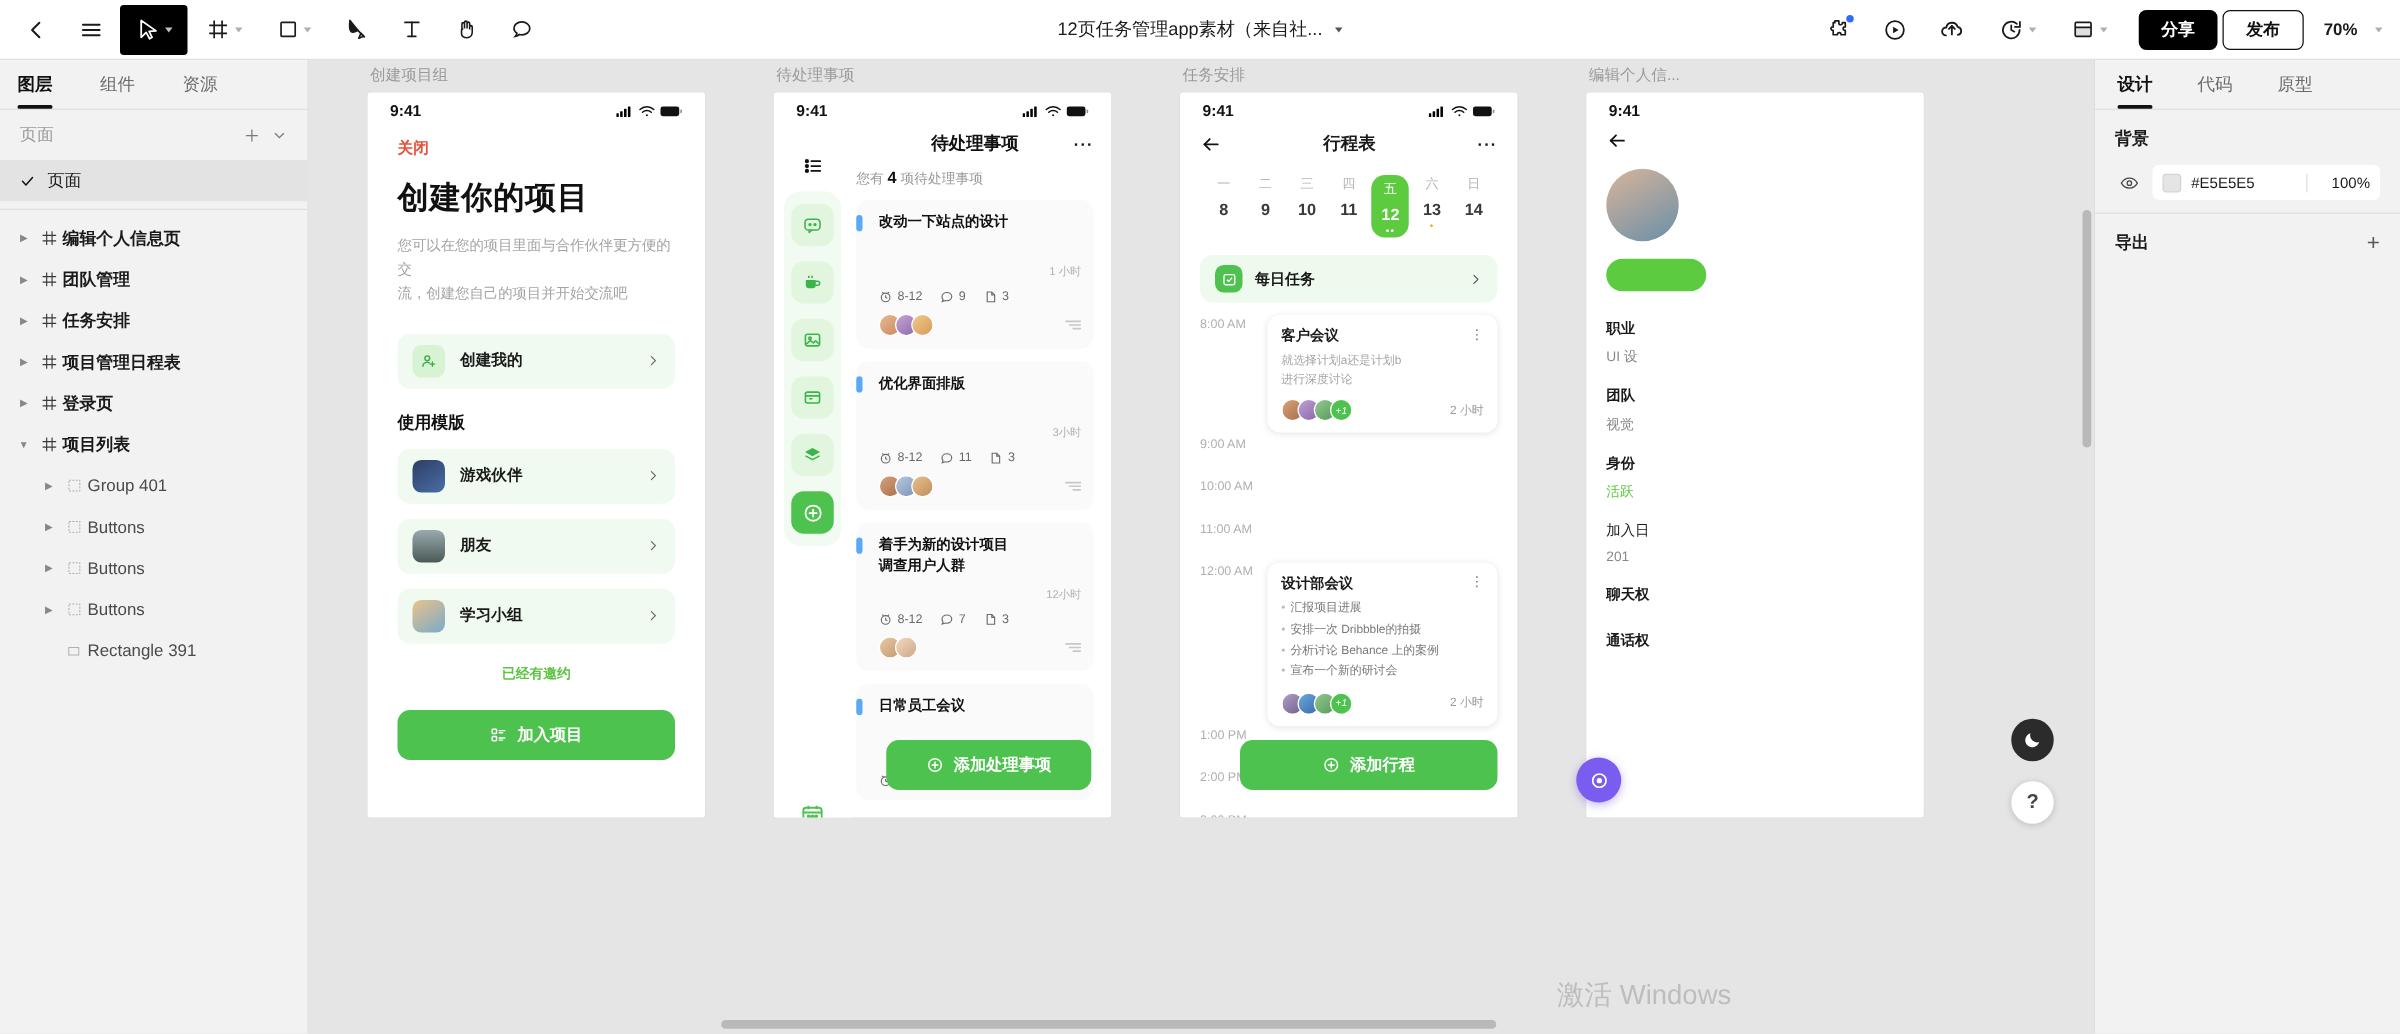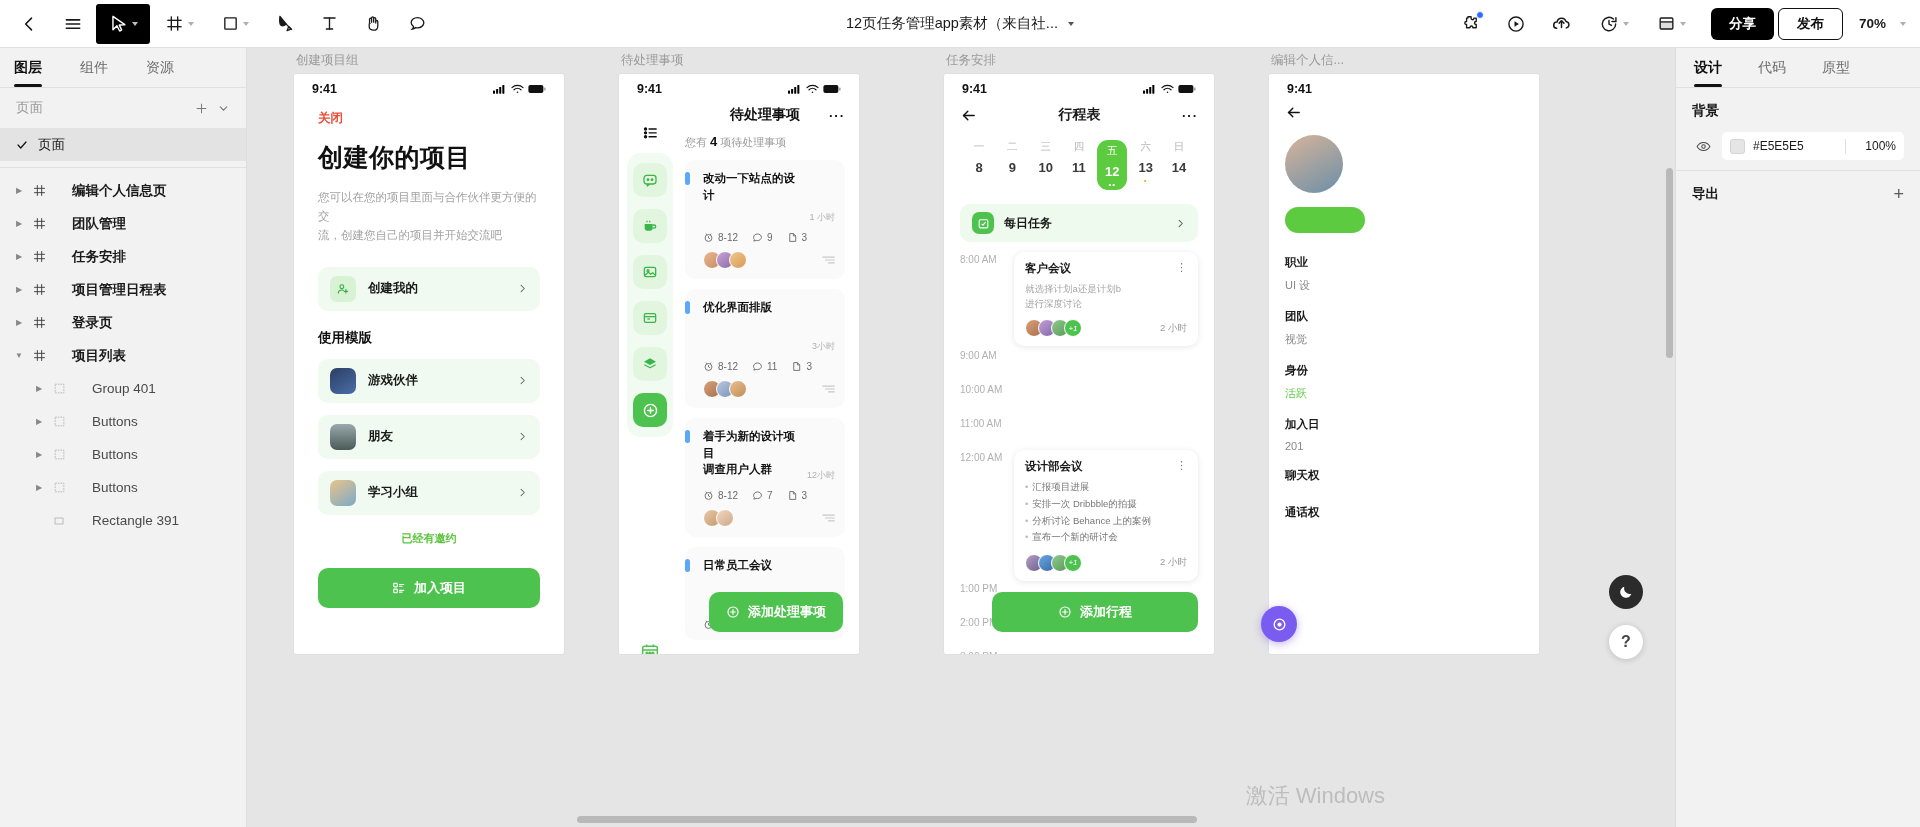--- a/index.html
+++ b/index.html
@@ -77,21 +77,21 @@
   }
   .pagerow .chk { width:22px; font-size:13px; color:#111; }
   .pagerow.sel { background:#e3e3e3; }
 
   .tree { flex:1; overflow:hidden; padding-top:6px; }
   .trow {
     display:flex; align-items:center; height:33px; font-size:13.5px; cursor:pointer; color:#1a1a1a; padding-right:8px;
   }
   .tarrow { width:18px; display:flex; align-items:center; justify-content:center; color:#888; font-size:8px; }
   .ticon { width:22px; display:flex; align-items:center; justify-content:center; color:#3a3a3a; }
-  .tlabel { margin-left:22px; font-weight:bold; }
+  .tlabel { margin-left:0; font-weight:bold; }
   .trow.child .tlabel { font-weight:normal; color:#4a4a4a; font-size:13.5px; }
   .trow.child .ticon { color:#b0b0b0; }
 
   
   .canvas { flex:1; position:relative; background:#e5e5e5; overflow:hidden; }
   .board { position:absolute; }
   .board-title { font-size:12.5px; color:#9a9a9a; margin-bottom:5px; padding-left:2px; }
   .phone {
     background:#fff; border-radius:2px; overflow:hidden; position:relative;
     box-shadow:0 0 0 0.5px rgba(0,0,0,.04);
@@ -598,21 +598,21 @@
                   <line x1="12" y1="9" x2="18" y2="9"></line>
                   <line x1="12" y1="16" x2="21" y2="16"></line>
                   <line x1="12" y1="19" x2="18" y2="19"></line>
                 </svg>
               <span>加入项目</span>
             </div>
           </div>
         </div>
       </div>
 
-      <div class="board" style="left:372px; top:4px; width:240px;">
+      <div class="board" style="left:372px; top:4px; width:270px;">
         <div class="board-title">待处理事项</div>
         <div class="phone" style="height:580px;">
           <div class="status">
             <span>9:41</span>
             <span class="statusicons">
               <svg width="14" height="10" viewBox="0 0 18 12">
                   <rect x="0" y="8" width="2.6" height="4" rx=".6"></rect>
                   <rect x="4" y="6" width="2.6" height="6" rx=".6"></rect>
                   <rect x="8" y="3.5" width="2.6" height="8.5" rx=".6"></rect>
                   <rect x="12" y="1" width="2.6" height="11" rx=".6"></rect>
@@ -1088,21 +1088,21 @@
                 </svg>
             </span>
             <div style="margin-top:14px;width:58px;height:58px;border-radius:50%;background:linear-gradient(150deg,#d8b49a,#6a8fa8);"></div>
             <div style="margin-top:14px;width:80px;height:26px;border-radius:13px;background:#5dcb3f;"></div>
             <div style="margin-top:22px;font-size:11.5px;font-weight:bold;">职业</div>
             <div style="margin-top:8px;font-size:11px;color:#888;">UI 设</div>
             <div style="margin-top:16px;font-size:11.5px;font-weight:bold;">团队</div>
             <div style="margin-top:8px;font-size:11px;color:#888;">视觉</div>
             <div style="margin-top:16px;font-size:11.5px;font-weight:bold;">身份</div>
             <div style="margin-top:8px;font-size:11px;color:#5dcb3f;">活跃</div>
-            <div style="margin-top:16px;font-size:11.5px;font-weight:bold;">加入日</div>
+            <div style="margin-top:16px;font-size:11.5px;font-weight:normal;">加入日</div>
             <div style="margin-top:8px;font-size:11px;color:#888;">201</div>
             <div style="margin-top:16px;font-size:11.5px;font-weight:bold;">聊天权</div>
             <div style="margin-top:22px;font-size:11.5px;font-weight:bold;">通话权</div>
           </div>
         </div>
       </div>
 
       <div class="fab fab-purple" style="left:1014px; top:558px;">
         <svg width="17" height="17" viewBox="0 0 24 24" fill="none" stroke="currentColor" stroke-width="1.9">
             <circle cx="12" cy="12" r="7.5"></circle>

